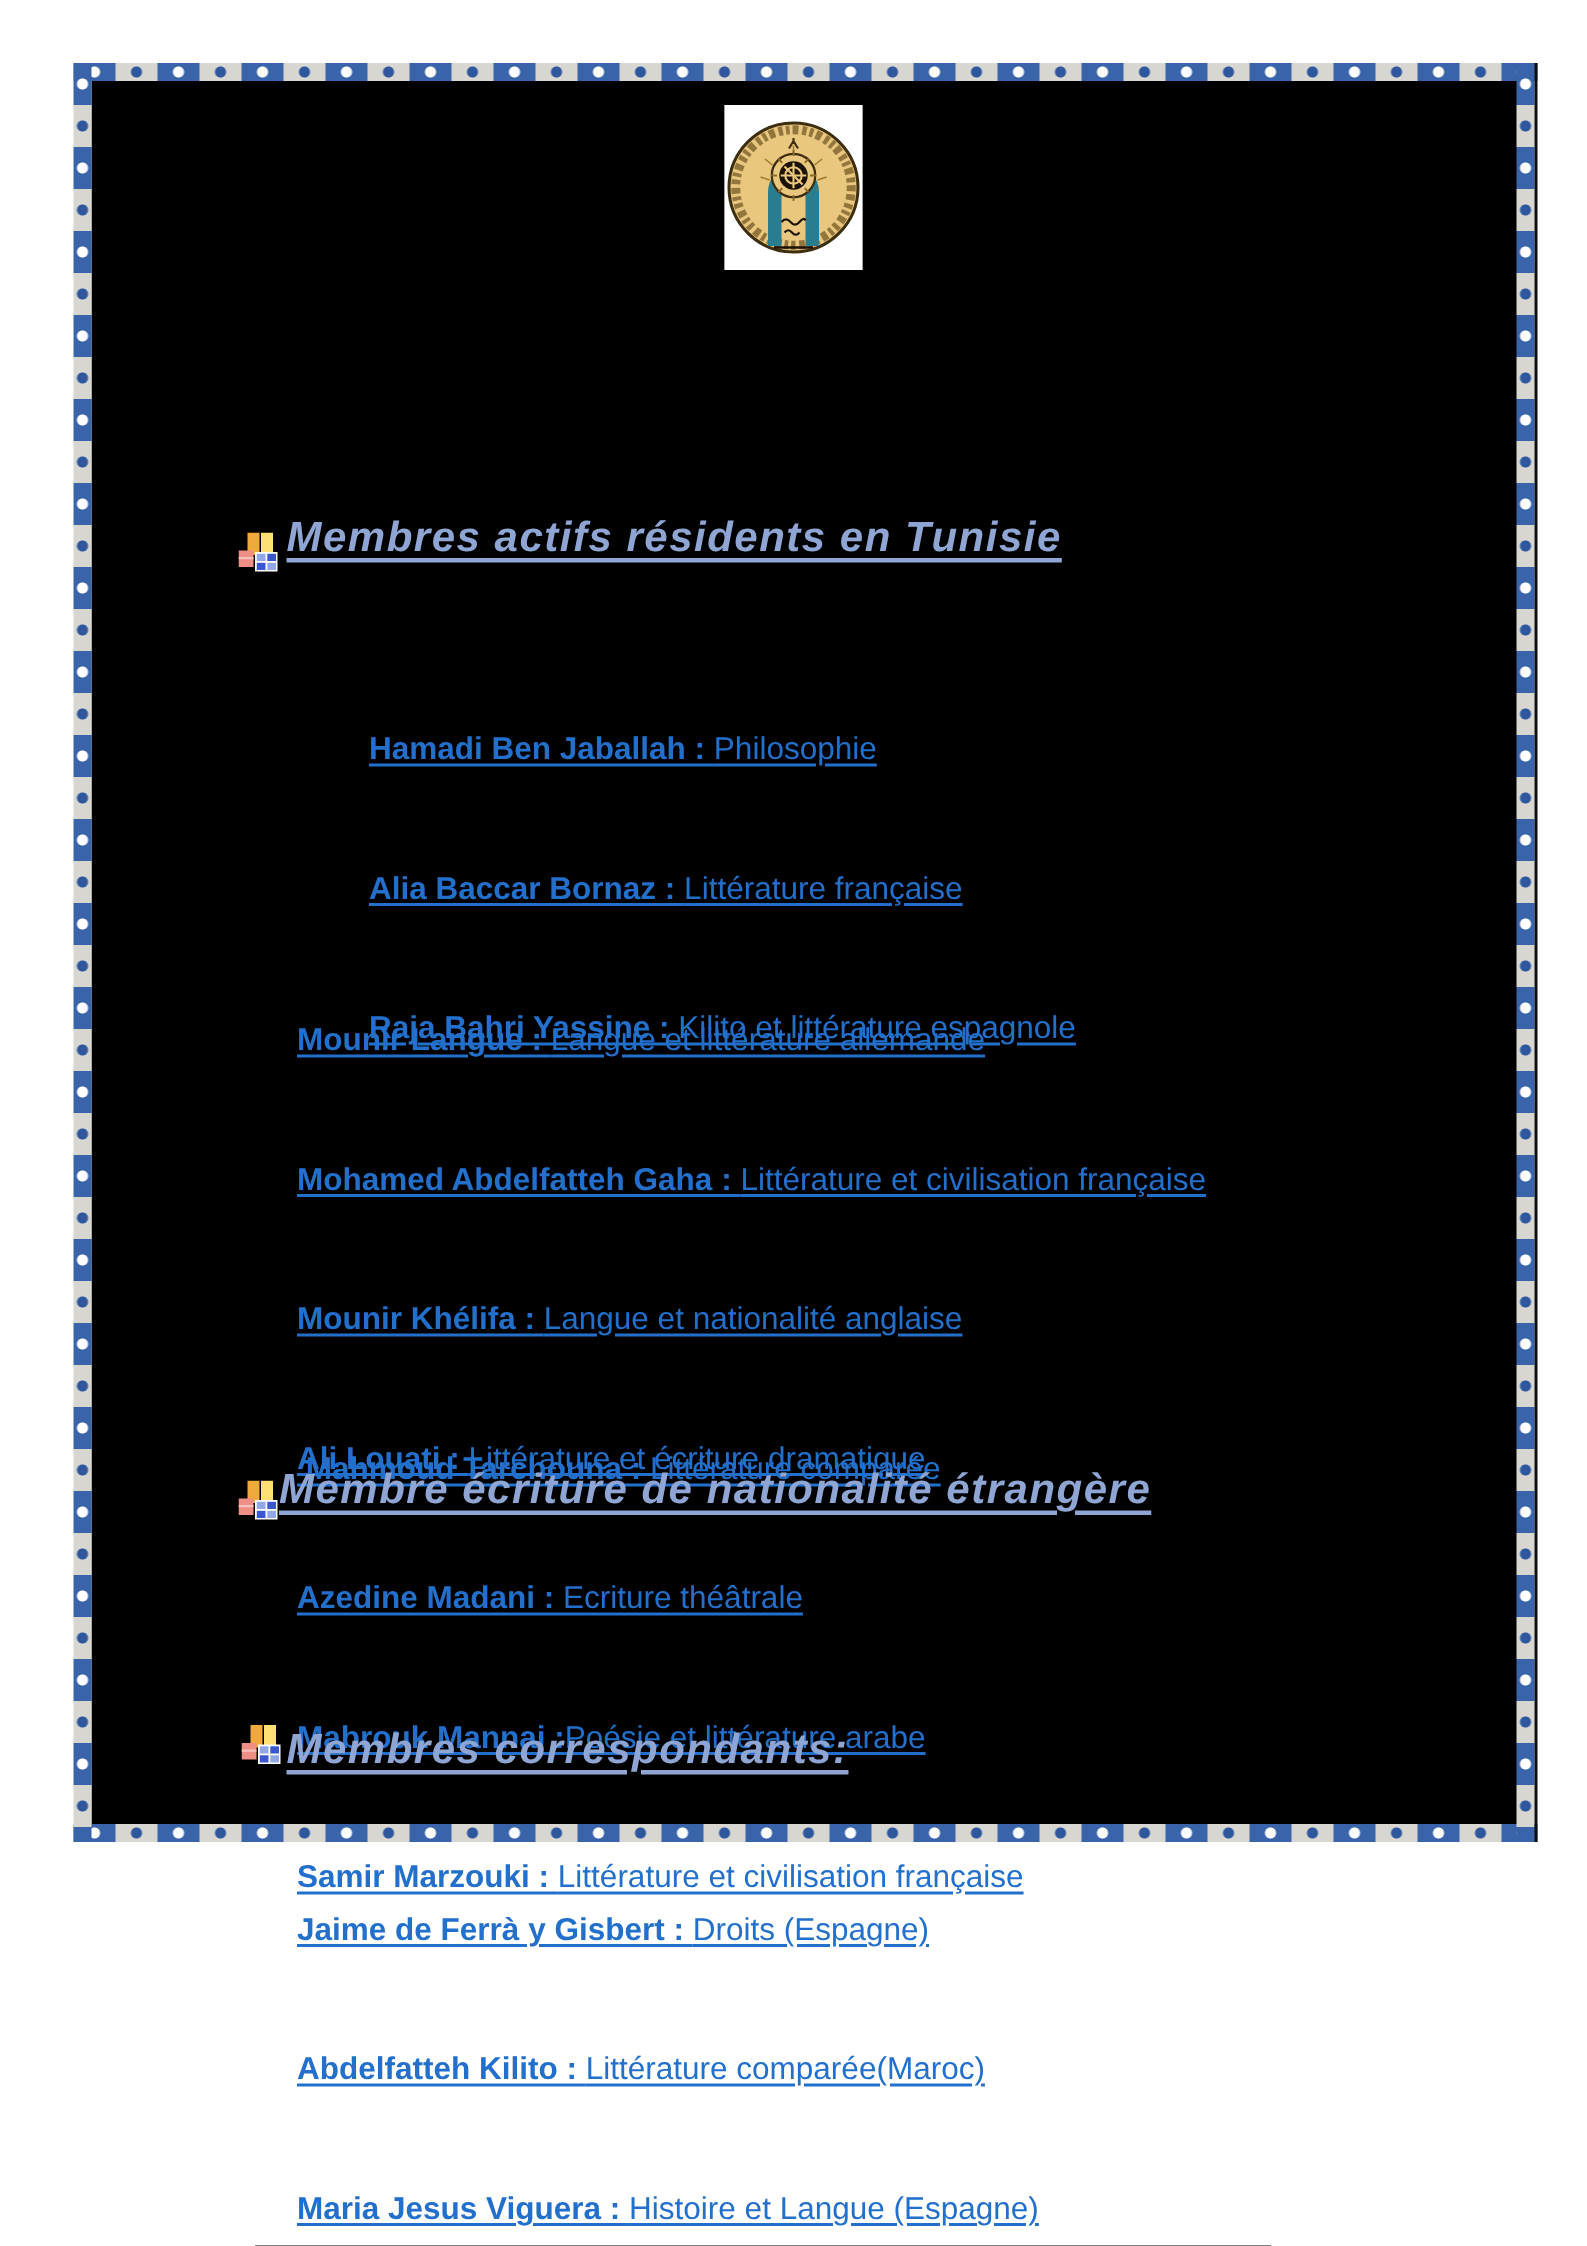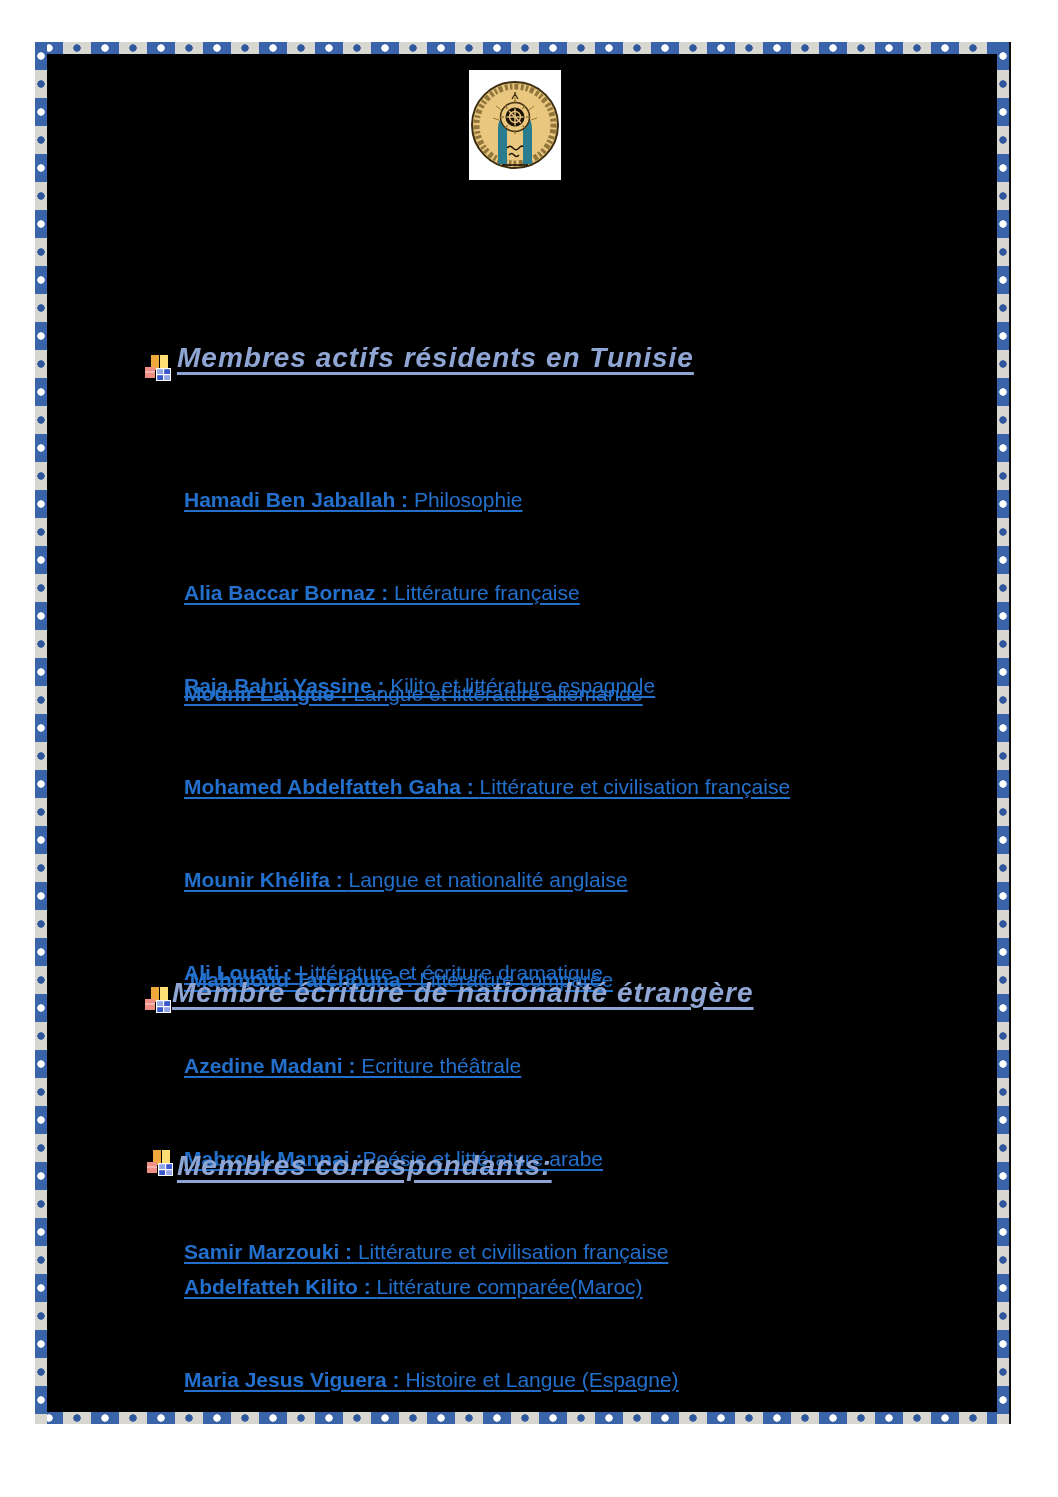--- a/index.html
+++ b/index.html
@@ -1,20 +1,20 @@
 <!DOCTYPE html>
 <html><head>
 <meta charset="utf-8">
 <style>
   html,body { margin:0; padding:0; }
   body {
     width:1058px; height:1497px; background:#ffffff; position:relative;
     font-family:"Liberation Sans", sans-serif; overflow:hidden;
   }
-  .frame { position:absolute; left:35px; top:42px; width:976px; height:1382px;border-radius:32px; }
+  .frame { position:absolute; left:49px; top:42px; width:976px; height:1186px;border-radius:32px; }
   .canvas { position:absolute; left:12px; top:12px; right:12px; bottom:12px; background:#000000; }
 
   
   .strip { position:absolute; z-index:3; }
   .h-strip {
     left:0; right:0; height:12px;
     background-image:
       radial-gradient(circle at 14px 6px, #ffffff 0, #ffffff 3.4px, rgba(255,255,255,0) 4px),
       radial-gradient(circle at 42px 6px, #2e579e 0, #2e579e 3.4px, rgba(46,87,158,0) 4px),
       linear-gradient(90deg, #3a64aa 0 28px, #d8d6d0 28px 56px);
@@ -49,21 +49,21 @@
 
   .group {
     position:absolute; left:149px; z-index:2; color:#2270cc;
     font-size:21px; line-height:31px; white-space:pre-wrap;
   }
   .item {
     text-decoration:underline; text-decoration-thickness:2px; text-underline-offset:3px;
     white-space:pre-wrap;
   }
   .item .b { font-weight:bold; }
-  #g1 { top:380px; }
+  #g1 { top:380px;margin-left:48px; }
   #g2 { top:574px; }
   #g3 { top:860px; }
   #g4 { top:1167px; }
 </style>
 </head>
 <body>
 
 <div class="page">
   <div class="frame">
     <div class="canvas"></div>
@@ -165,17 +165,18 @@
       <line x1="0" y1="17" x2="10" y2="17" stroke="#f7c0ba" stroke-width="1.5"></line>
       <rect x="11" y="13" width="15" height="13" fill="#ffffff"></rect>
       <rect x="12.2" y="14.2" width="5.8" height="4.8" fill="#93a7e8"></rect>
       <rect x="19.2" y="14.2" width="5.8" height="4.8" fill="#3a57cf"></rect>
       <rect x="12.2" y="20.2" width="5.8" height="4.8" fill="#3a57cf"></rect>
       <rect x="19.2" y="20.2" width="5.8" height="4.8" fill="#93a7e8"></rect>
     </svg>
     <div id="h3" class="heading">Membres correspondants:</div>
 
     <div id="g4" class="group">
+      <div class="item"><span class="b">Jaime de Ferrà y Gisbert : </span><span>Droits (Espagne)</span></div>
       <div class="item"><span class="b">Abdelfatteh Kilito : </span><span>Littérature comparée(Maroc)</span></div>
       <div class="item"><span class="b">Maria Jesus Viguera : </span><span>Histoire et Langue (Espagne)</span></div>
     </div>
   </div>
 </div>
 
 </body></html>

